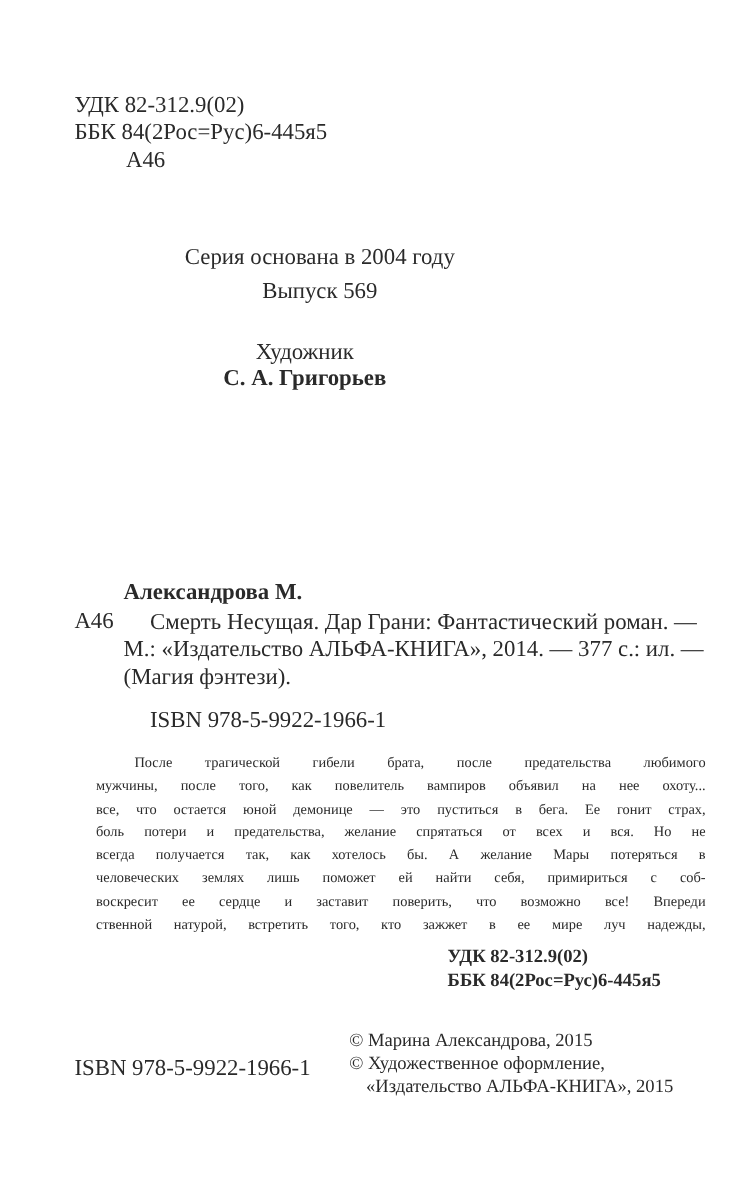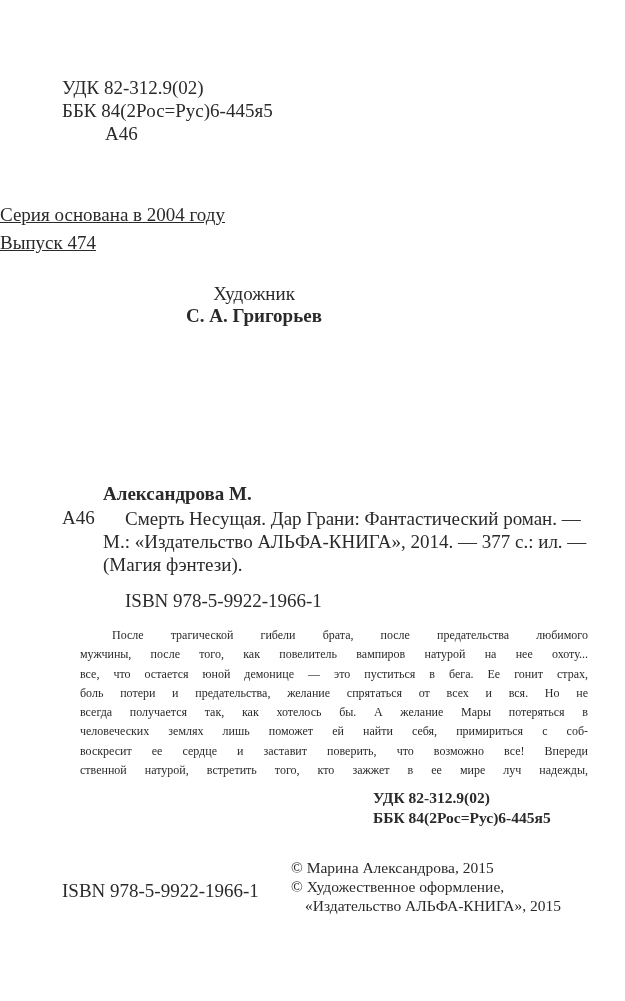--- a/index.html
+++ b/index.html
@@ -16,21 +16,21 @@
       color: #2a2a2a;
     }
     .abs { position: absolute; white-space: nowrap; }
 
     
     .top-codes { left: 62px; top: 76px; font-size: 19px; line-height: 23px; }
     .top-codes .line { display: block; }
     .top-codes .indent { padding-left: 43px; }
 
     
-    .series { left: 0; width: 533px; top: 201px; text-align: left; font-size: 19px; line-height: 28px; text-decoration: underline; }
+    .series { left: 0; width: 533px; top: 201px; text-align: center; font-size: 19px; line-height: 28px; }
     .series .line { display: block; }
 
     
     .artist { left: 0; width: 508px; top: 283px; text-align: center; font-size: 19px; line-height: 22px; }
     .artist .line { display: block; }
     .artist .name { font-weight: bold; }
 
     
     .bib-author { left: 103px; top: 483px; font-size: 19px; font-weight: bold; }
     .bib-code { left: 62px; top: 507px; font-size: 19px; }
@@ -70,40 +70,40 @@
 <body>
 
 <div class="abs top-codes">
   <span class="line">УДК 82-312.9(02)</span>
   <span class="line">ББК 84(2Рос=Рус)6-445я5</span>
   <span class="line indent">А46</span>
 </div>
 
 <div class="abs series">
   <span class="line">Серия основана в 2004 году</span>
-  <span class="line">Выпуск 474</span>
+  <span class="line">Выпуск 569</span>
 </div>
 
 <div class="abs artist">
   <span class="line">Художник</span>
   <span class="line name">С. А. Григорьев</span>
 </div>
 
 <div class="abs bib-author">Александрова М.</div>
 <div class="abs bib-code">А46</div>
 <div class="abs bib-body">
   <span class="line first">Смерть Несущая. Дар Грани: Фантастический роман. —</span>
   <span class="line">М.: «Издательство АЛЬФА-КНИГА», 2014. — 377 с.: ил. —</span>
   <span class="line">(Магия фэнтези).</span>
 </div>
 <div class="abs bib-isbn">ISBN 978-5-9922-1966-1</div>
 
 <div class="abs annotation">
   <span class="line first">После трагической гибели брата, после предательства любимого</span>
-  <span class="line">мужчины, после того, как повелитель вампиров натурой на нее охоту...</span>
+  <span class="line">мужчины, после того, как повелитель вампиров объявил на нее охоту...</span>
   <span class="line">все, что остается юной демонице — это пуститься в бега. Ее гонит страх,</span>
   <span class="line">боль потери и предательства, желание спрятаться от всех и вся. Но не</span>
   <span class="line">всегда получается так, как хотелось бы. А желание Мары потеряться в</span>
   <span class="line">человеческих землях лишь поможет ей найти себя, примириться с соб-</span>
   <span class="line">воскресит ее сердце и заставит поверить, что возможно все! Впереди</span>
   <span class="line">ственной натурой, встретить того, кто зажжет в ее мире луч надежды,</span>
 </div>
 
 <div class="abs bottom-codes">
   <span class="line">УДК 82-312.9(02)</span>

